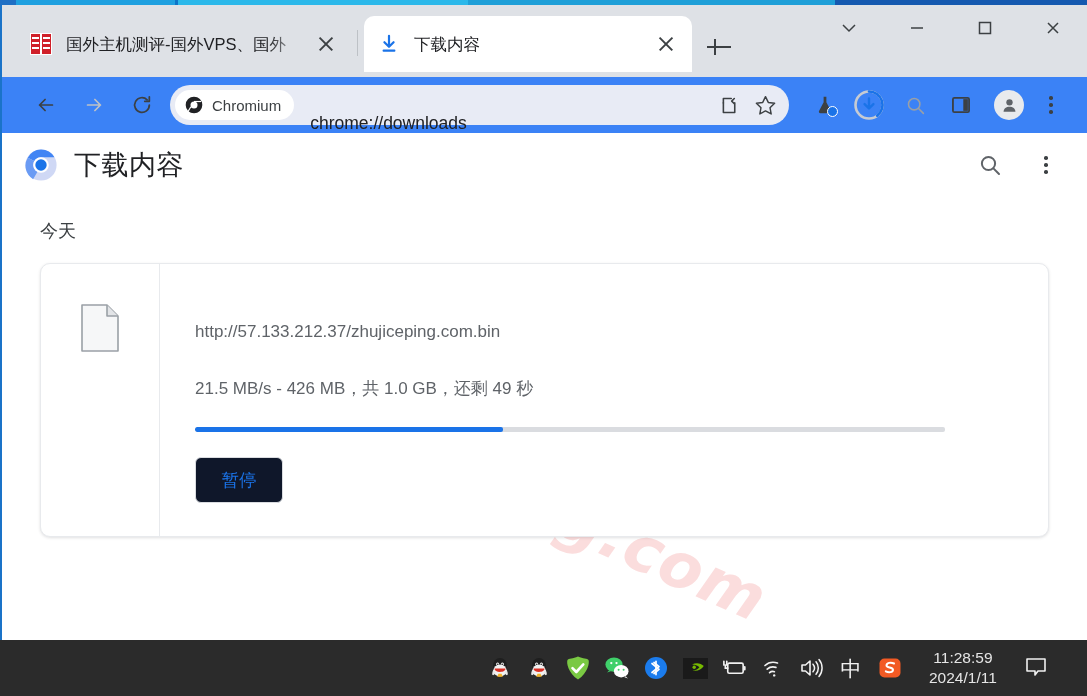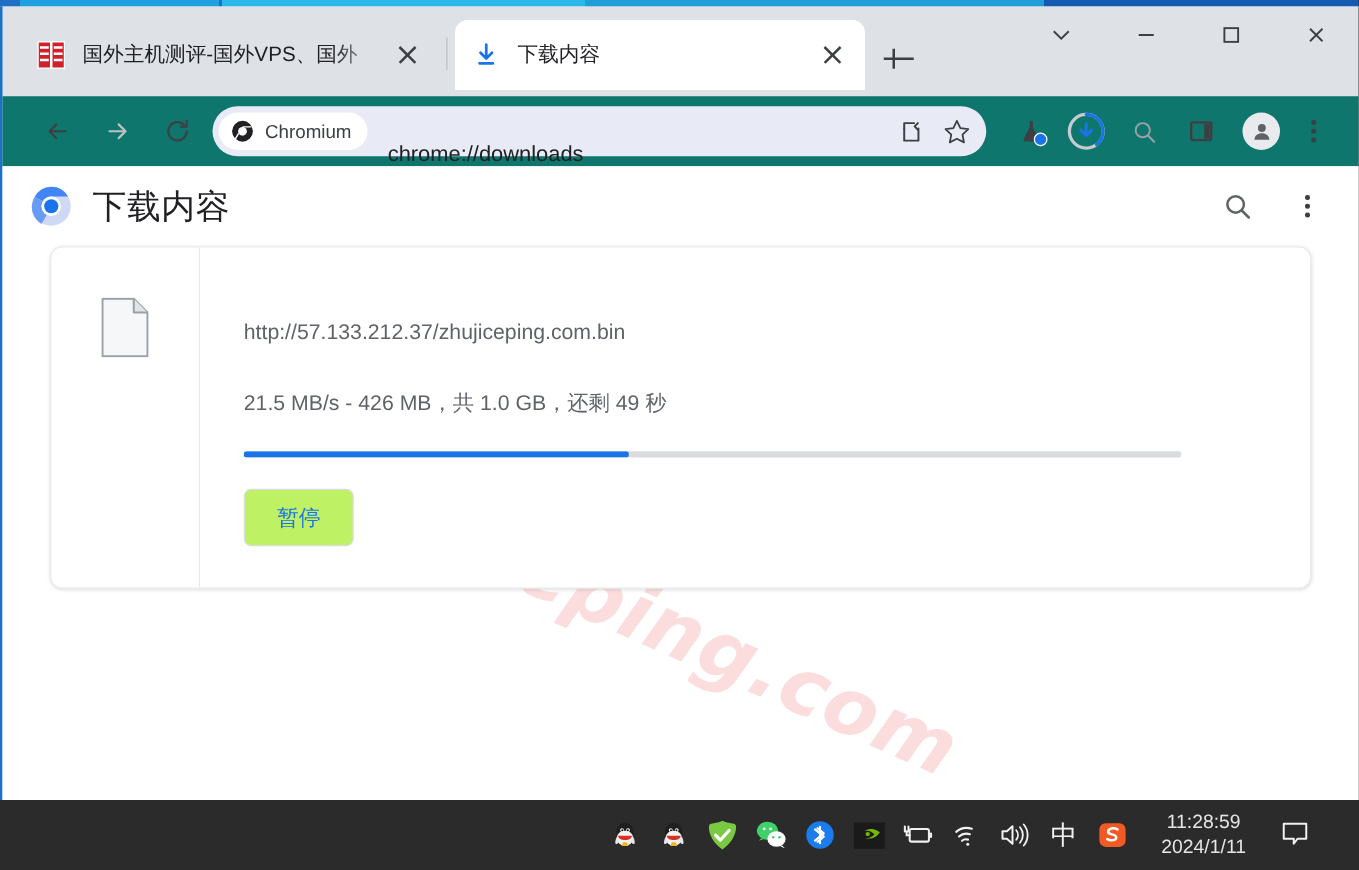--- a/index.html
+++ b/index.html
@@ -95,21 +95,21 @@
   .newtab::before { left: 5px; top: 15.5px; width: 24px; height: 2px; }
   .newtab::after  { left: 12px; top: 8.5px; width: 2px; height: 16px; }
 
   
   .wbtns { position: absolute; right: 0; top: 0; display: flex; }
   .wbtn { width: 68px; height: 46px; position: relative; cursor: pointer; }
   .wbtn svg { position: absolute; left: 50%; top: 50%; transform: translate(-50%,-50%); }
 
   
   .toolbar {
-    position: relative; height: 56px; background: #0f766e;
+    position: relative; height: 56px; background: #3b82f6;
     display: flex; align-items: center; padding: 0 8px; box-sizing: border-box; justify-content: space-between;
   }
   .tb-icon {
     width: 40px; height: 40px; border-radius: 50%; flex: 0 0 40px;
     display: flex; align-items: center; justify-content: center; cursor: pointer;
     position: relative;
   }
   .omnibox {
     flex: 1 1 auto; height: 40px; margin: 0 6px 0 8px;
     background: #e8ebf5; border-radius: 20px;
@@ -184,21 +184,21 @@
     margin-top: 27px; height: 5px; border-radius: 2px;
     background: #dadce0; width: 750px; position: relative; overflow: hidden;
   }
   .progress-fill {
     position: absolute; left:0; top:0; height: 100%; background: #1a73e8; border-radius: 2px;
   }
 
   .dl-buttons { display: flex; gap: 12px; margin-top: 25px; }
   .btn {
     min-width: 88px; height: 46px; padding: 0 18px;
-    border: 1px solid #dadce0; border-radius: 6px; background: #bef264;
+    border: 1px solid #dadce0; border-radius: 6px; background: #0f172a;
     color: #1a73e8; font-size: 17.5px; cursor: pointer;
     display: flex; align-items: center; justify-content: center;
     font-family: "Liberation Sans", sans-serif;
   }
 
   
   .taskbar {
     position: absolute; left: 0; bottom: 0; width: 1087px; height: 56px;
     background: #2b2b2b; display: flex; align-items: center;
   }
@@ -404,20 +404,21 @@
             <span class="dots">
                 <span></span>
                 <span></span>
                 <span></span>
               </span>
           </div>
         </div>
       </div>
 
       <div class="dl-body">
+        <div class="day-label">今天</div>
 
         <div class="dl-card">
           <div class="dl-iconcol">
             <div class="file-icon">
               <svg width="38" height="48" viewBox="0 0 38 48">
                 <path d="M1 1h25l11 11v35H1z" fill="#f6f7f8" stroke="#9aa0a6" stroke-width="1.6" stroke-linejoin="round"></path>
                 <path d="M26 1v11h11" fill="#e2e4e7" stroke="#9aa0a6" stroke-width="1.6" stroke-linejoin="round"></path>
               </svg>
             </div>
           </div>

